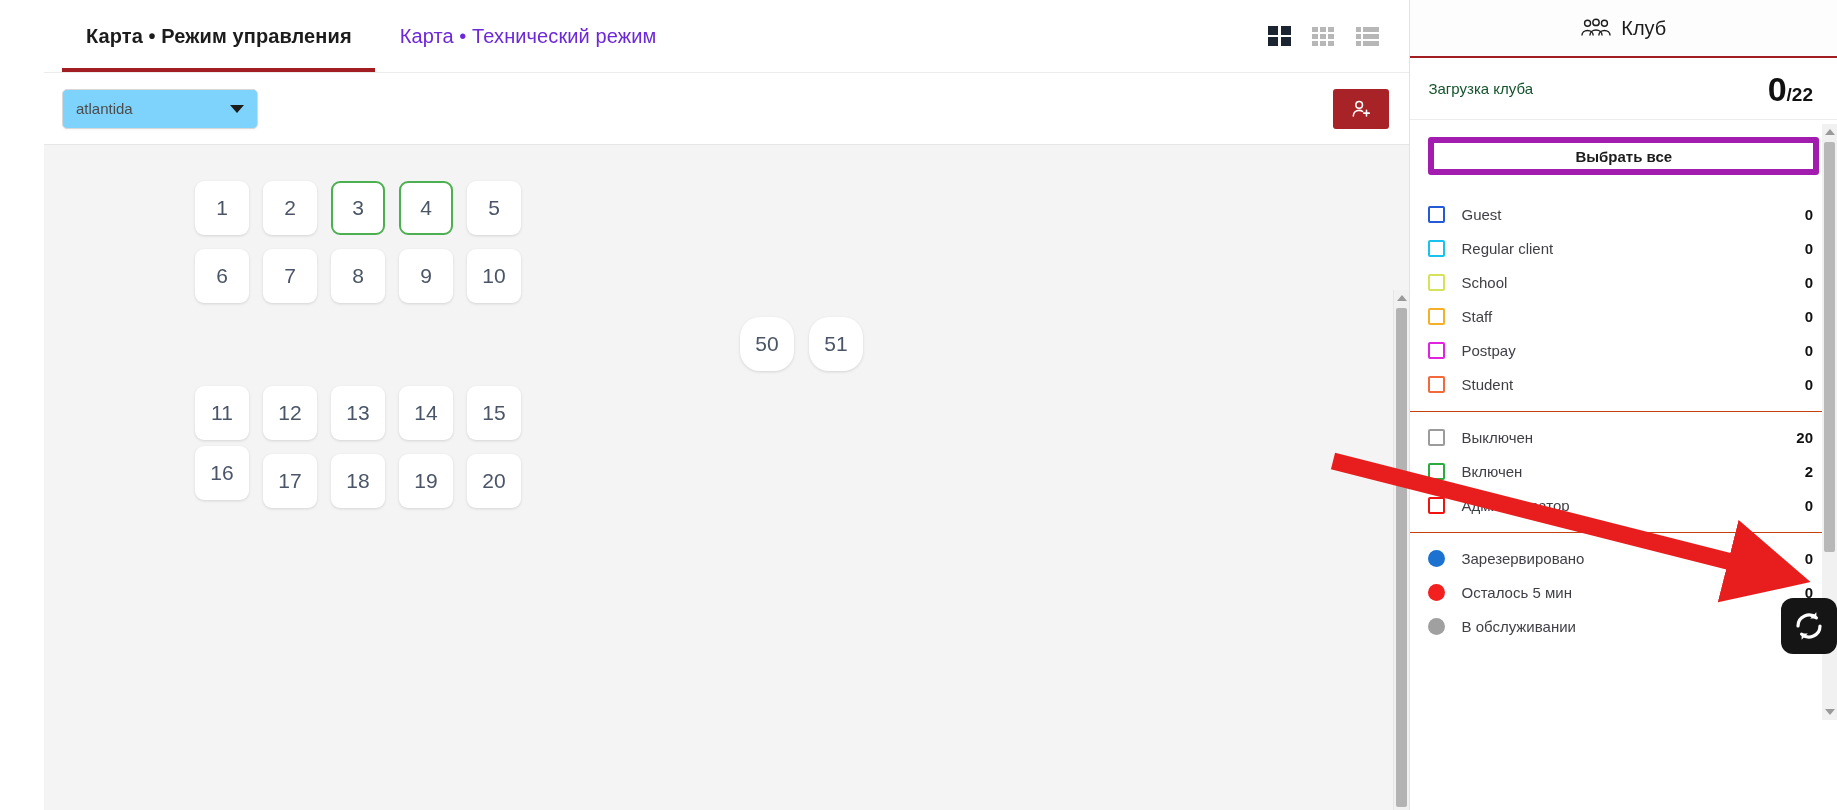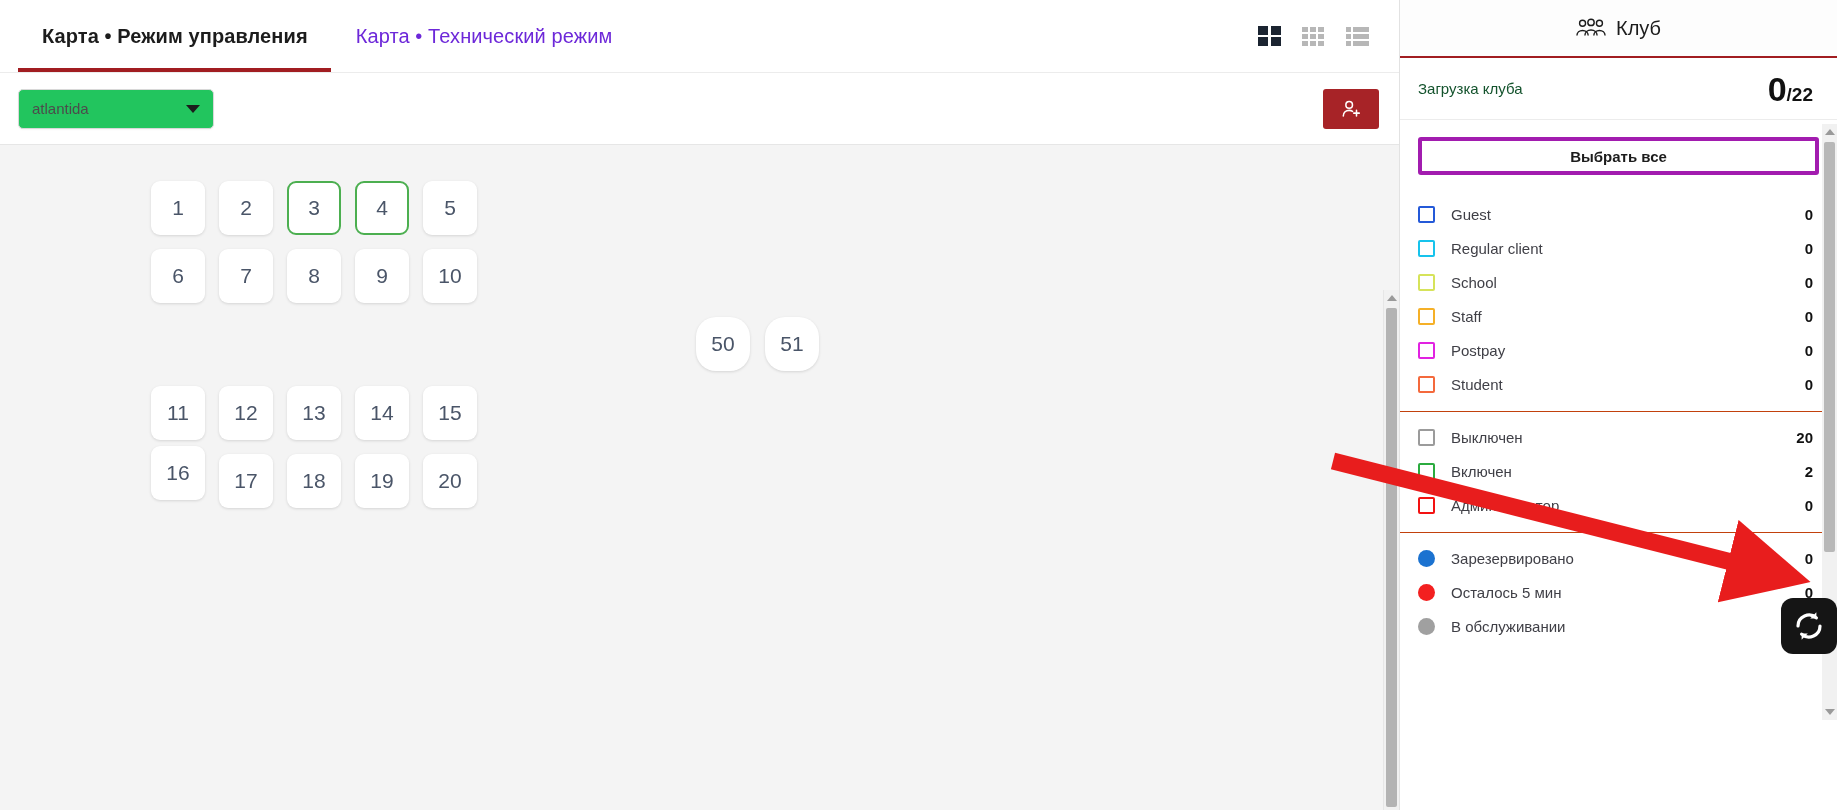--- a/index.html
+++ b/index.html
@@ -2,21 +2,21 @@
 <html><head>
 <meta charset="utf-8">
 <style>
   * { box-sizing: border-box; margin: 0; padding: 0; }
   html, body {
     width: 1837px; height: 810px;
     font-family: "Liberation Sans", sans-serif;
     background: #ffffff;
     overflow: hidden;
   }
-  #app { position: relative; width: 1837px; height: 810px; display: flex; }
+  #app { position: relative; width: 1837px; height: 810px; display: flex; padding-left: 44px; }
 
   
   .main-pane {
     width: 1400px; height: 810px;
     display: flex; flex-direction: column;
     background: #f4f4f4;
     position: relative;
     border-right: 1px solid #e2e2e2;
   }
 
@@ -53,21 +53,21 @@
     height: 72px; min-height: 72px;
     background: #ffffff;
     display: flex; align-items: center;
     padding: 0 0 0 18px;
     border-bottom: 1px solid #e6e6e6;
     position: relative;
   }
   .select-box {
     width: 196px; height: 40px;
     border: 1px solid #d8d8d8; border-radius: 5px;
-    background: #22c55e;
+    background: #7dd3fc;
     display: flex; align-items: center;
     padding: 0 13px;
     font-size: 15px; color: #4c4c4c;
     cursor: pointer;
     box-shadow: 0 1px 2px rgba(0,0,0,.04);
   }
   .select-box .caret {
     margin-left: auto;
     width: 0; height: 0;
     border-left: 7px solid transparent;
@@ -146,21 +146,21 @@
     border-bottom: 1px solid #ececec;
   }
   .sb-load .label { font-size: 15px; color: #14532d; }
   .sb-load .counts { margin-left: auto; display: flex; align-items: baseline; }
   .sb-load .big { font-size: 34px; font-weight: bold; color: #111; line-height: 1; }
   .sb-load .small { font-size: 19px; font-weight: bold; color: #111; }
 
   .select-all-wrap { padding: 17px 18px 14px; }
   .select-all-btn {
     width: 100%; height: 38px;
-    border: 4px solid #a21caf; border-radius: 3px;
+    border: 6px solid #a21caf; border-radius: 3px;
     background: #fff;
     font-family: "Liberation Sans", sans-serif;
     font-size: 15px; font-weight: bold; color: #1c1c1c;
     cursor: pointer;
     text-align: center;
   }
 
   .legend-group { padding: 8px 0 10px; border-bottom: 1px solid #c2410c; }
   .legend-group.last { border-bottom: none; }
   .legend-row {

